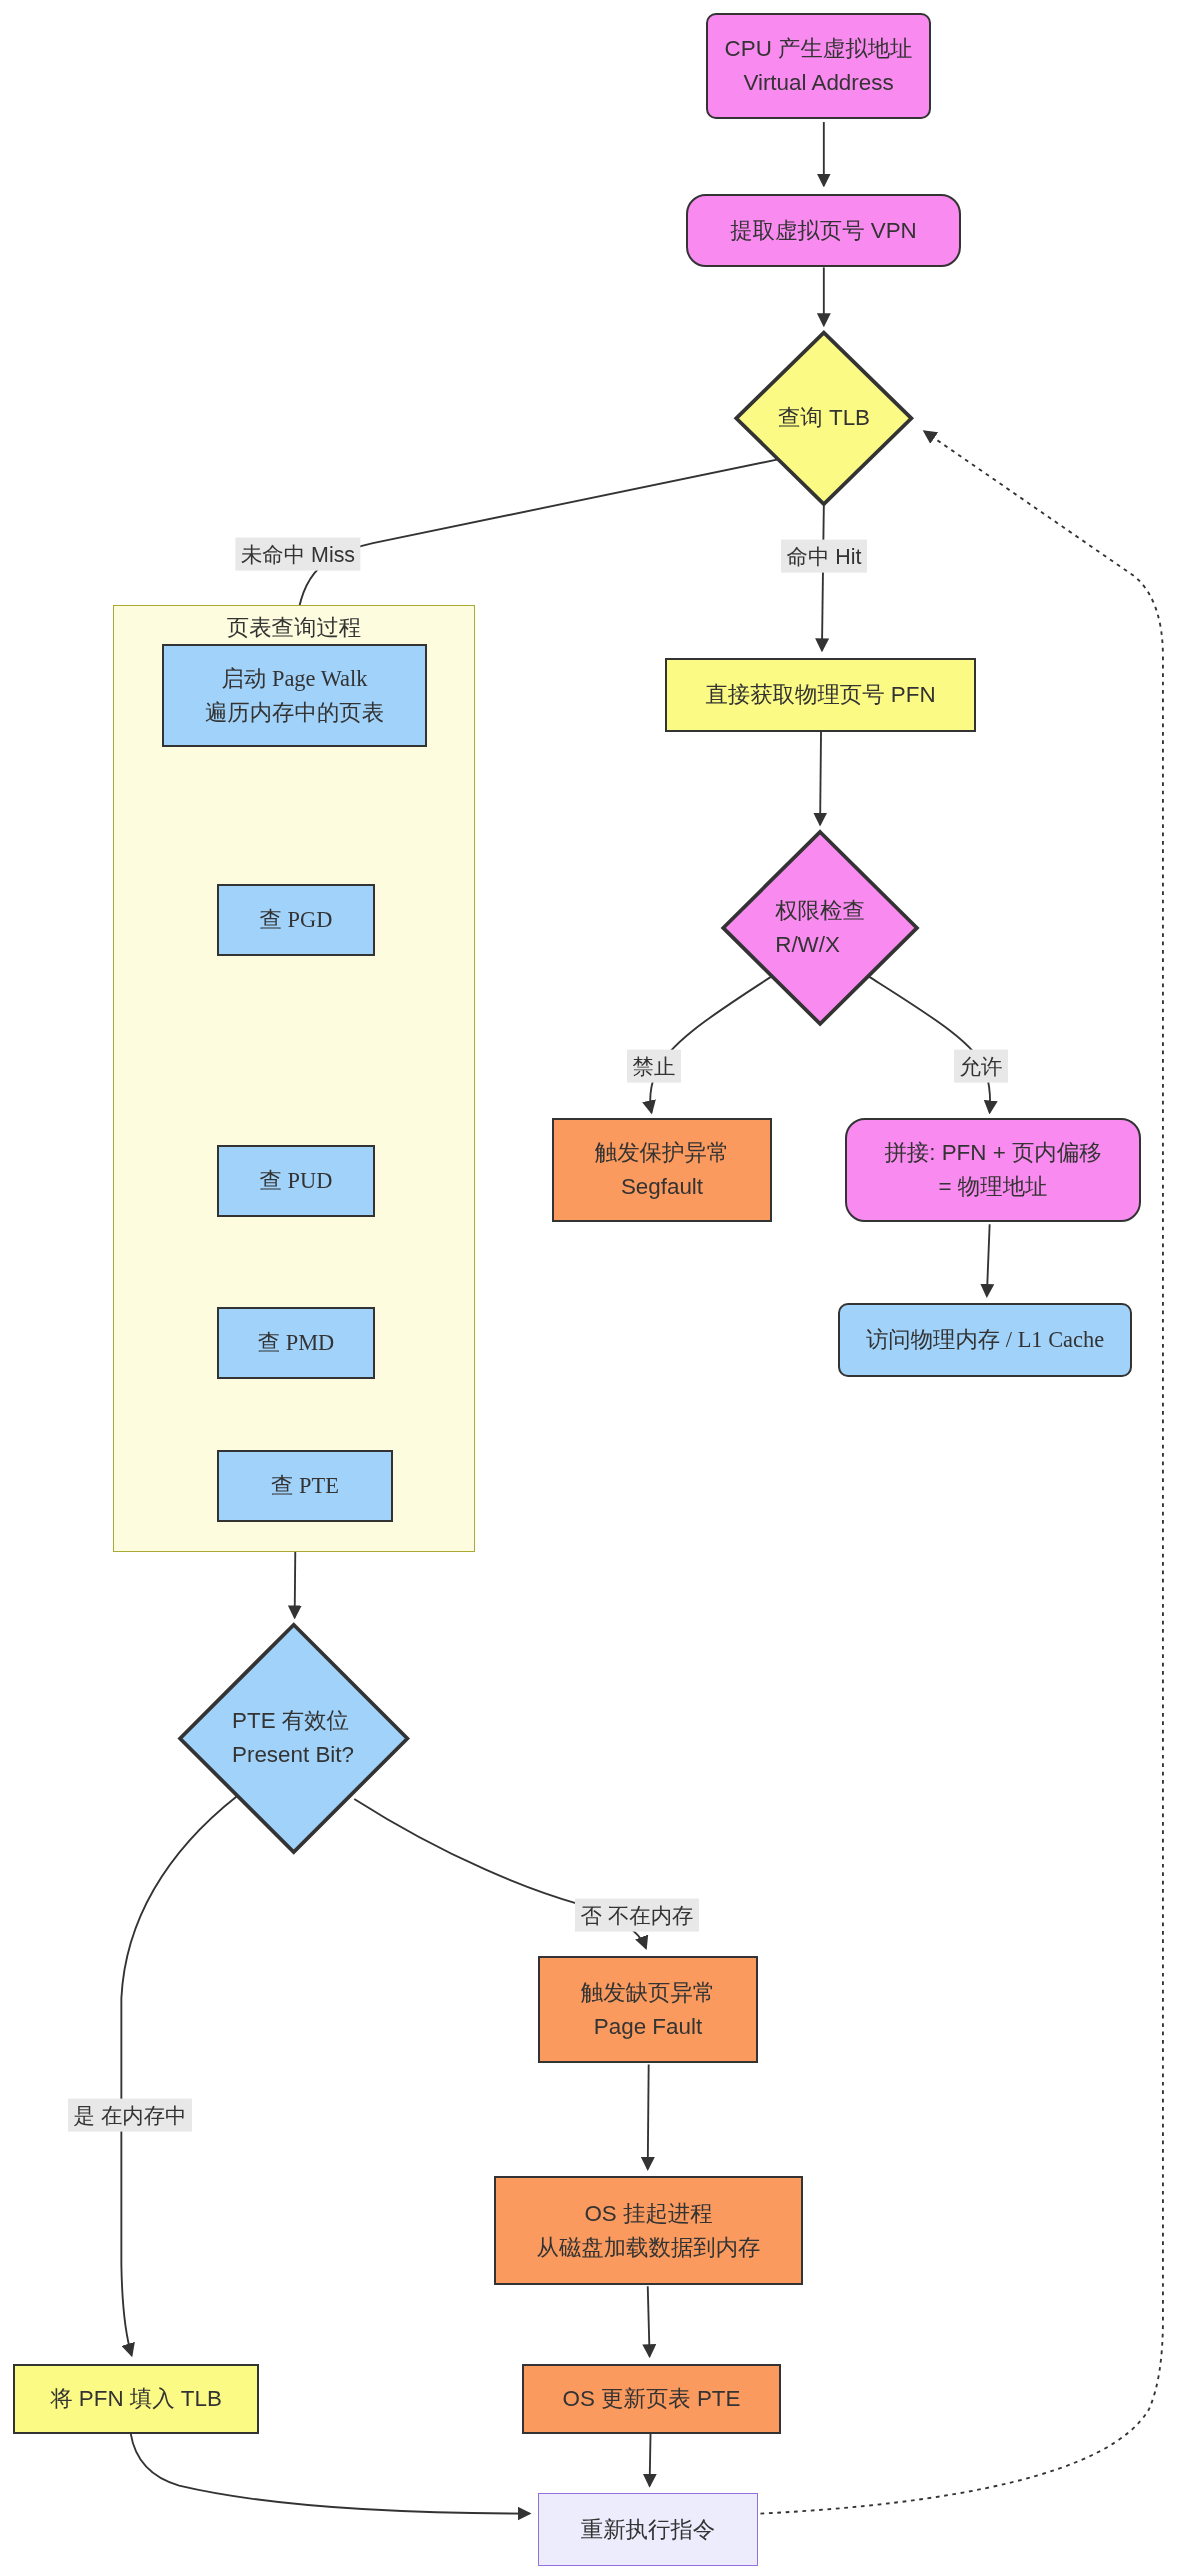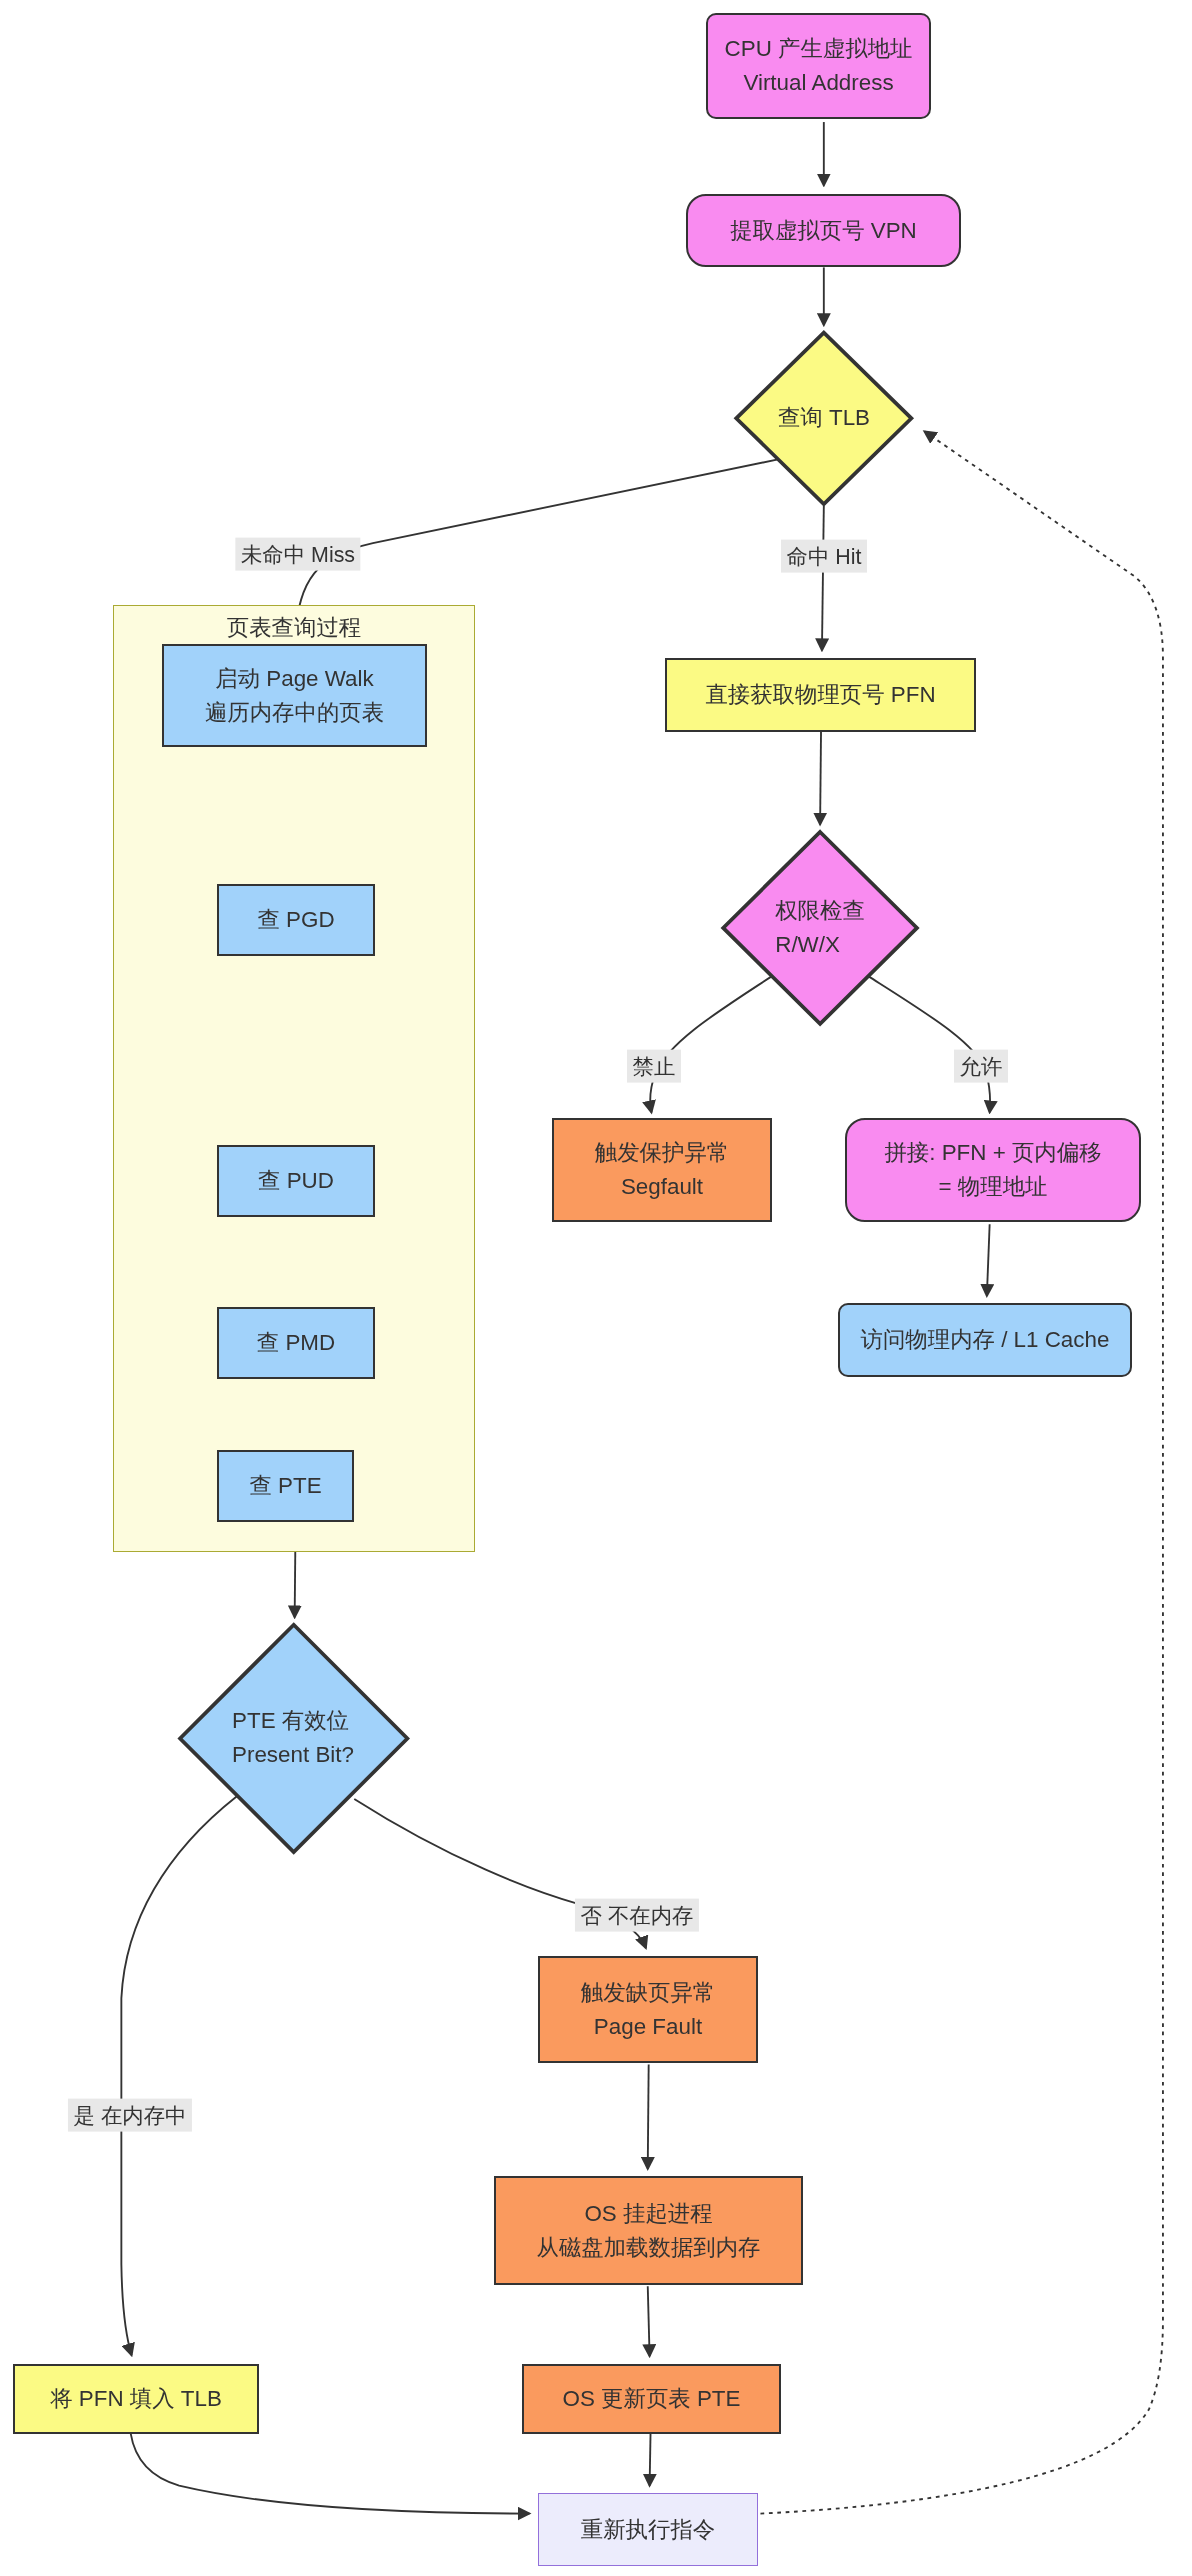--- a/index.html
+++ b/index.html
@@ -9,21 +9,21 @@
     overflow:hidden;
   }
   #edges{position:absolute;left:0;top:0;width:1193px;height:2576px;}
   .node{
     position:absolute;display:flex;flex-direction:column;align-items:center;justify-content:center;
     text-align:center;font-size:22.4px;line-height:34px;color:#333333;
     box-sizing:border-box;border:2.8px solid var(--c-border);
   }
   .pink{background:var(--c-pink);border-radius:20px;}
   .yellow{background:var(--c-yellow);}
-  .blue{background:var(--c-blue);}
+  .blue{background:var(--c-blue);font-family:Liberation Serif, serif;}
   .orange{background:var(--c-orange);}
   .lavender{background:var(--c-lavender);border:1.9px solid var(--c-lavender_border);}
   .rounded{border-radius:10px;}
   .subgraph{
     position:absolute;left:113px;top:605px;width:362px;height:947px;
     background:var(--c-subgraph_bg);border:0.9px solid var(--c-subgraph_border);
     box-sizing:border-box;
   }
   .subgraph-title{
     position:absolute;left:0;top:5.6px;width:100%;text-align:center;
@@ -105,21 +105,21 @@
 
   <div class="node blue" style="left:217px;top:884px;width:158px;height:72px;">
     <div>查 PGD</div>
   </div>
   <div class="node blue" style="left:217px;top:1145px;width:158px;height:72px;">
     <div>查 PUD</div>
   </div>
   <div class="node blue" style="left:217px;top:1307px;width:158px;height:72px;">
     <div>查 PMD</div>
   </div>
-  <div class="node blue" style="left:217px;top:1450px;width:137px;height:72px;">
+  <div class="node blue" style="left:217px;top:1450px;width:176px;height:72px;">
     <div>查 PTE</div>
   </div>
 
   <div class="node yellow" style="left:665px;top:658px;width:311px;height:74px;">
     <div>直接获取物理页号 PFN</div>
   </div>
 
   <div class="diamond-label" style="left:820px;top:928px;">
     <div>权限检查</div>
     <div>R/W/X</div>

